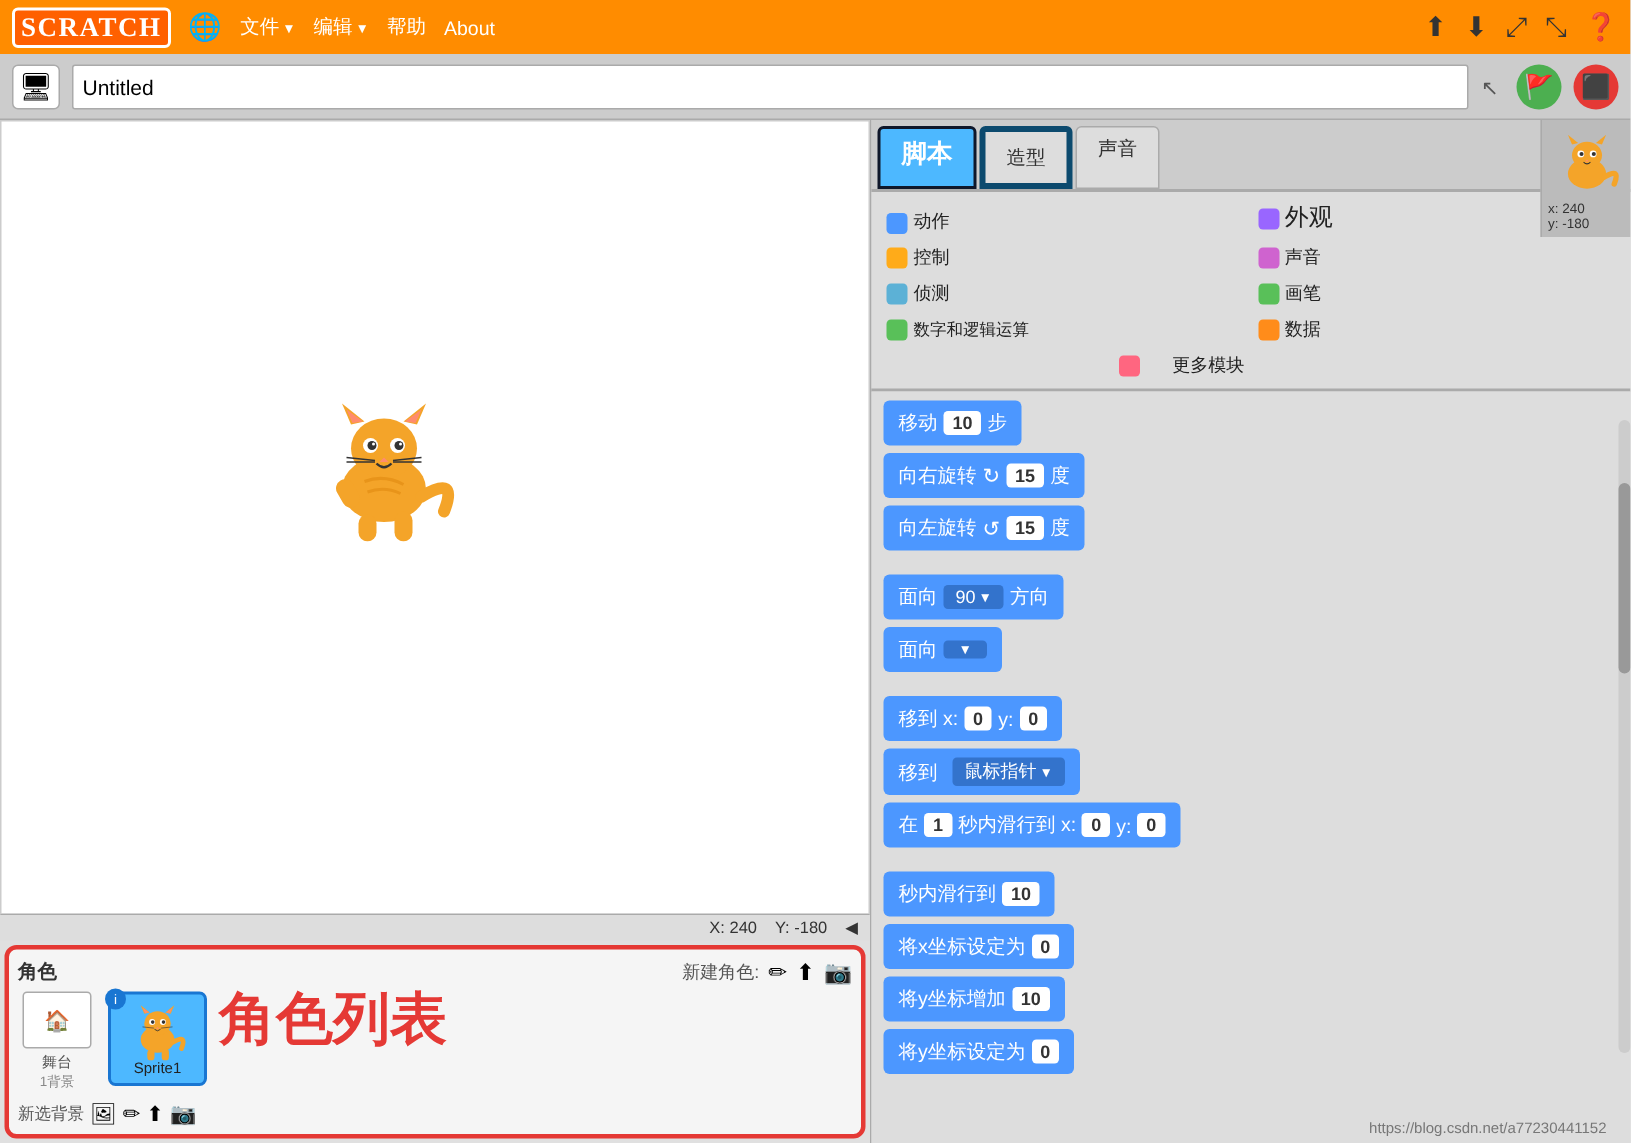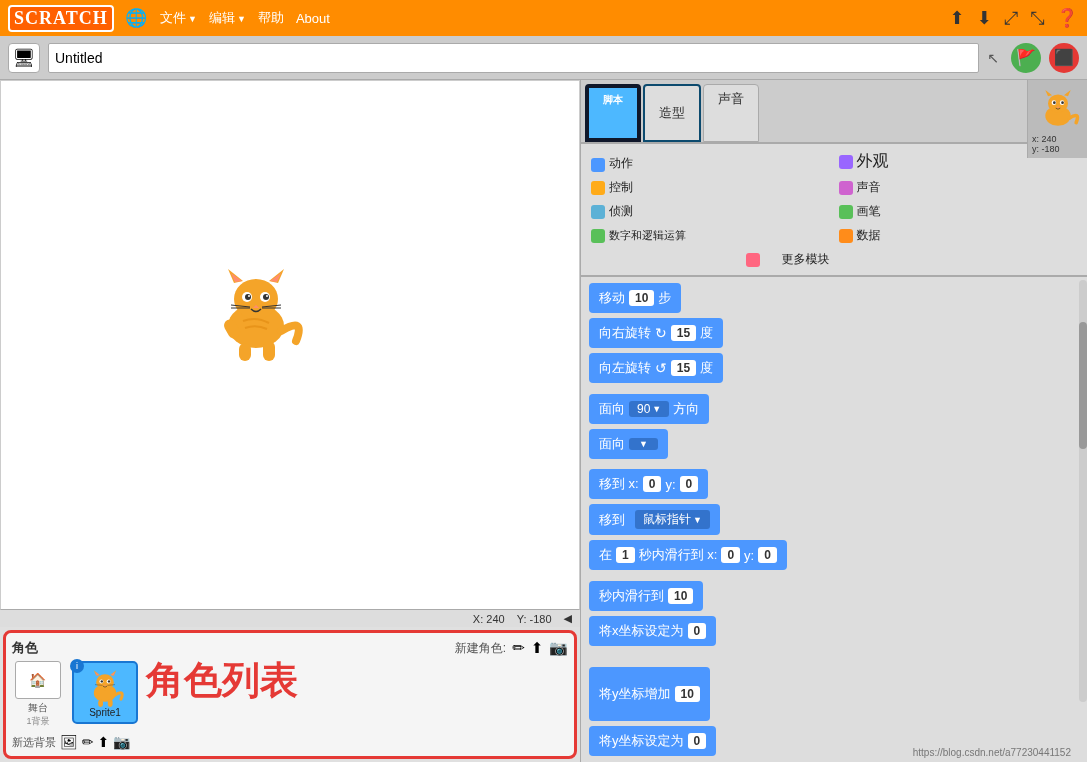--- a/index.html
+++ b/index.html
@@ -222,22 +222,22 @@
         <path d="M50,48 Q55,53 60,48" stroke="#333" stroke-width="1.5" fill="none"></path>
         <path d="M80,70 Q105,55 95,80" stroke="#f4a429" stroke-width="8" fill="none" stroke-linecap="round"></path>
       </svg>
       <div style="font-size:9px; color:#333; text-align:left; width:100%;">
         <div>x: <span>240</span></div>
         <div>y: <span>-180</span></div>
       </div>
     </div>
 
     <div class="tabs-row" style="display:flex; background:#cccccc; border-bottom:2px solid #aaa; padding: 4px 4px 0;">
-      <div style="padding:5px 14px; font-size:10px; cursor:pointer; background:#4db8ff; color:white; border-radius:4px 4px 0 0; font-weight:bold; border: 4px solid #0f172a; margin-right:2px;">脚本</div>
-      <div style="padding:18px 14px; font-size:13px; cursor:pointer; color:#333; border-radius:4px 4px 0 0; border:2px solid #0c4a6e; margin-right:2px; background:#ddd;">造型</div>
+      <div style="padding:5px 14px; font-size:17px; cursor:pointer; background:#4db8ff; color:white; border-radius:4px 4px 0 0; font-weight:bold; border: 2px solid #0f172a; margin-right:2px;">脚本</div>
+      <div style="padding:8px 14px; font-size:13px; cursor:pointer; color:#333; border-radius:4px 4px 0 0; border:4px solid #0c4a6e; margin-right:2px; background:#ddd;">造型</div>
       <div style="padding:5px 14px; font-size:13px; cursor:pointer; color:#333; border-radius:4px 4px 0 0; border:1px solid #aaa; background:#ddd;">声音</div>
     </div>
 
     <div style="display:grid; grid-template-columns:1fr 1fr; padding:4px 6px; background:#ddd; gap:1px;">
       <div style="display:flex; align-items:flex-end; gap:4px; padding:3px 4px; cursor:pointer;">
         <div style="width:14px; height:14px; background:#4c97ff; border-radius:3px;"></div>
         <span style="font-size:12px; color:#222;">动作</span>
       </div>
       <div style="display:flex; align-items:center; gap:4px; padding:3px 4px; cursor:pointer;">
         <div style="width:14px; height:14px; background:#9966ff; border-radius:3px;"></div>
@@ -340,21 +340,21 @@
       <div style="display:inline-flex; align-items:center; gap:4px; background:#4c97ff; border-radius:4px; padding:6px 10px; cursor:pointer; color:white; font-size:13px; width:fit-content;">
         <span>秒内滑行到</span>
         <span style="background:white; color:#333; border-radius:3px; padding:1px 6px; font-size:12px; font-weight:bold;">10</span>
       </div>
 
       <div style="display:inline-flex; align-items:center; gap:4px; background:#4c97ff; border-radius:4px; padding:6px 10px; cursor:pointer; color:white; font-size:13px; width:fit-content;">
         <span>将x坐标设定为</span>
         <span style="background:white; color:#333; border-radius:3px; padding:1px 6px; font-size:12px; font-weight:bold;">0</span>
       </div>
 
-      <div style="display:inline-flex; align-items:center; gap:4px; background:#4c97ff; border-radius:4px; padding:18px 10px; cursor:pointer; color:white; font-size:13px; width:fit-content;margin-top:16px;">
+      <div style="display:inline-flex; align-items:center; gap:4px; background:#4c97ff; border-radius:4px; padding:6px 10px; cursor:pointer; color:white; font-size:13px; width:fit-content;">
         <span>将y坐标增加</span>
         <span style="background:white; color:#333; border-radius:3px; padding:1px 6px; font-size:12px; font-weight:bold;">10</span>
       </div>
 
       <div style="display:inline-flex; align-items:center; gap:4px; background:#4c97ff; border-radius:4px; padding:6px 10px; cursor:pointer; color:white; font-size:13px; width:fit-content;">
         <span>将y坐标设定为</span>
         <span style="background:white; color:#333; border-radius:3px; padding:1px 6px; font-size:12px; font-weight:bold;">0</span>
       </div>
 
     </div>

